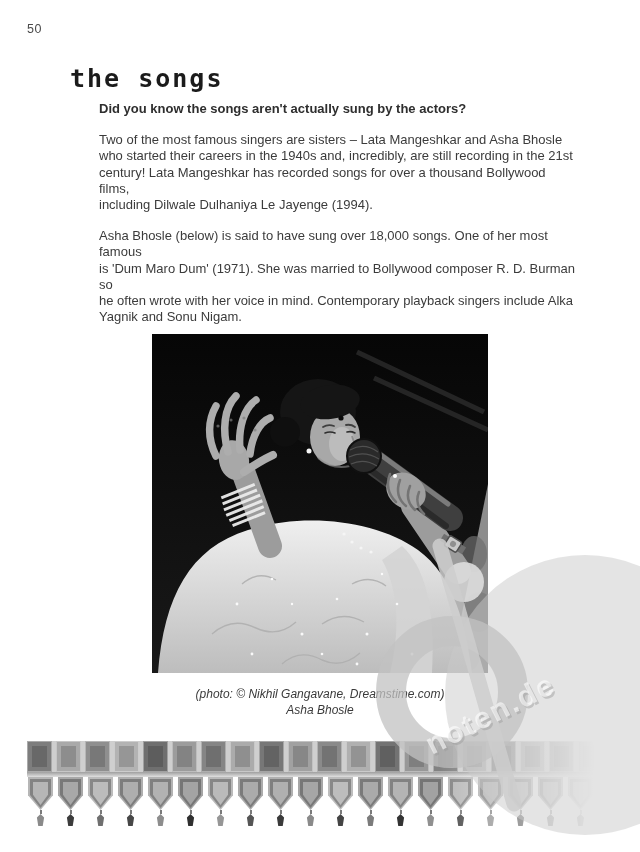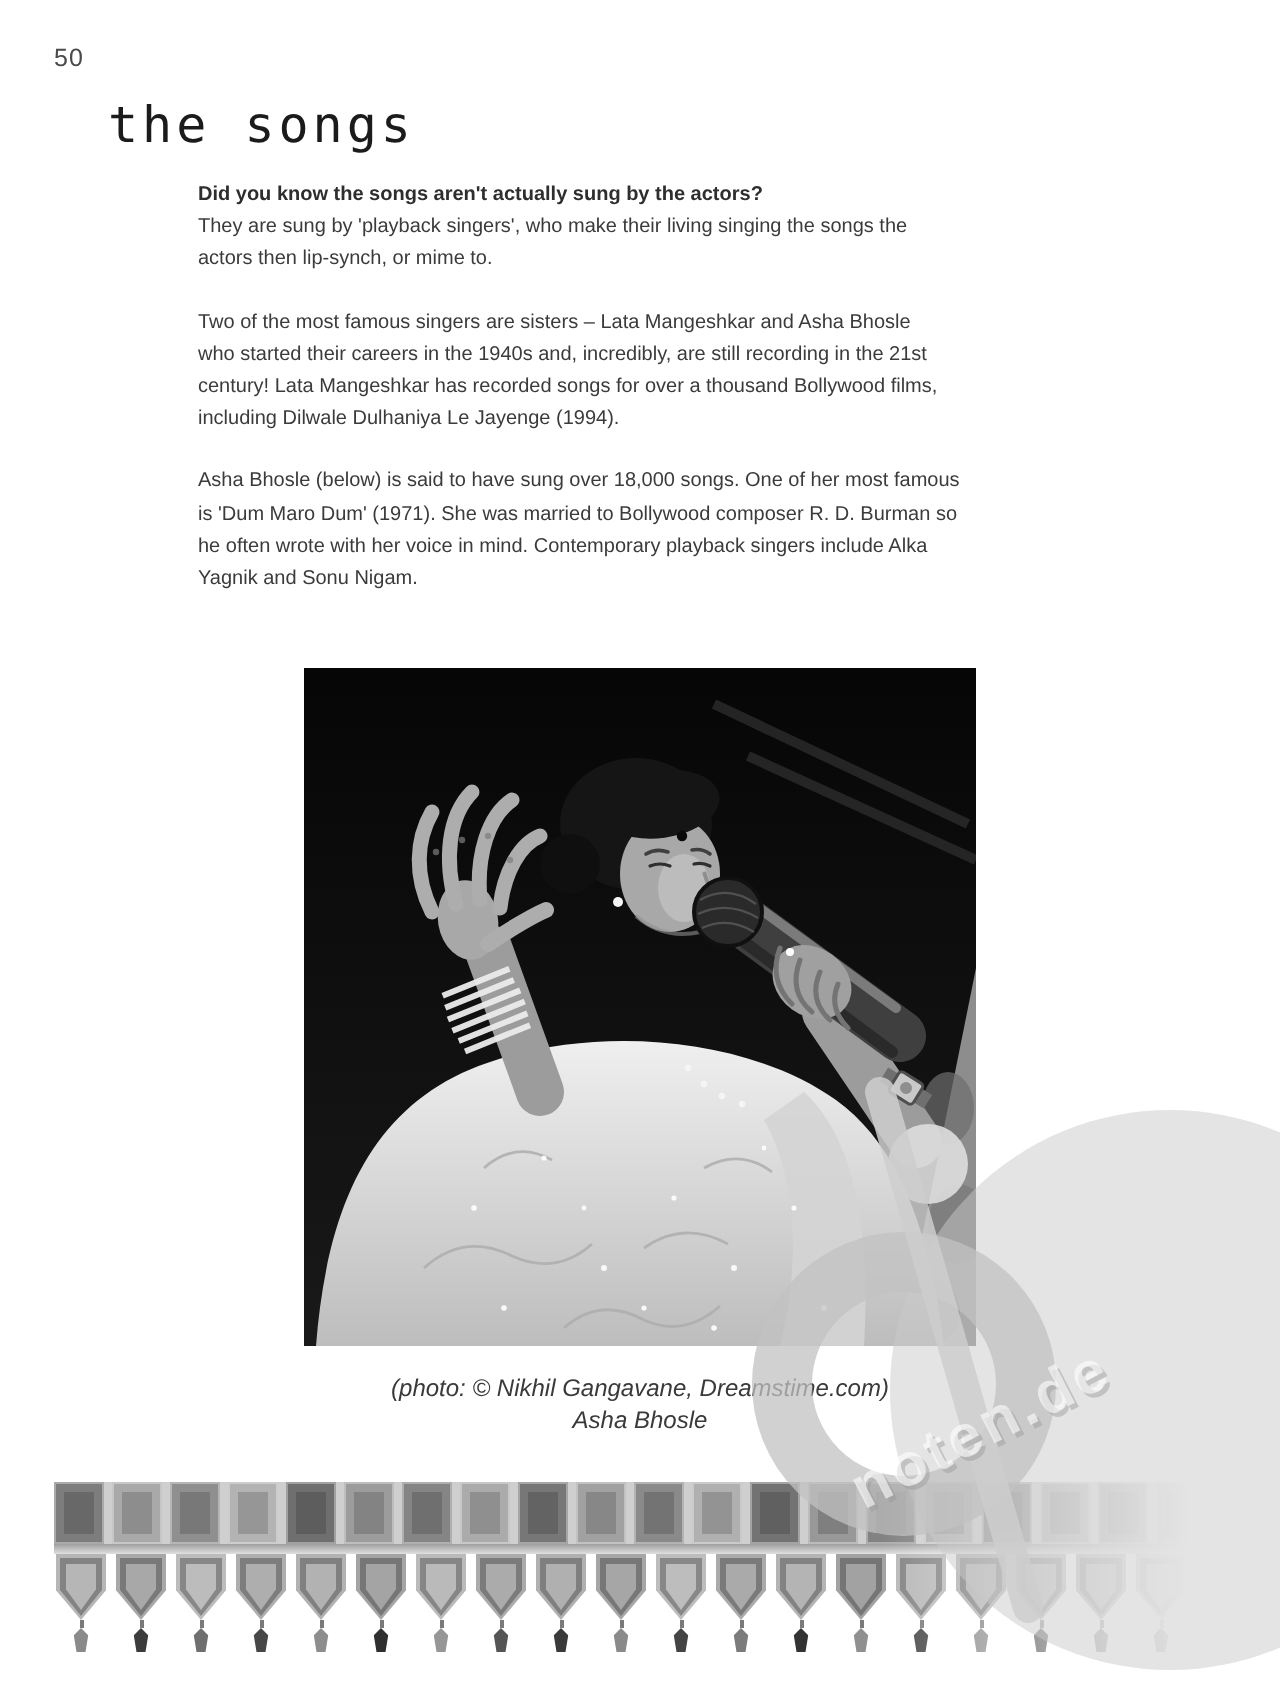--- a/index.html
+++ b/index.html
@@ -11,22 +11,22 @@
   .page-number{
     position:absolute;left:27px;top:22px;
     font-size:12.5px;color:#4a4a4a;letter-spacing:.5px;
   }
   .page-title{
     position:absolute;left:54px;top:48px;
     font-family:"DejaVu Sans Mono",monospace;
     font-size:25px;color:#1b1b1b;letter-spacing:2px;font-weight:500;
   }
   .column{
-    position:absolute;left:99px;top:90px;width:480px;
-    font-size:10px;line-height:16.2px;
+    position:absolute;left:99px;top:101px;width:480px;
+    font-size:13px;line-height:16.2px;
   }
   .para{margin:0 0 15px 0;white-space:pre-line;}
   .q-bold{font-weight:bold;color:#2e2e2e;}
   .closing{
     font-weight:bold;font-style:italic;color:#2e2e2e;
     margin:16px 0 0 28px;white-space:pre-line;
   }
   .photo-frame{position:absolute;left:152px;top:334px;width:336px;height:339px;z-index:1;}
   .photo-frame svg{display:block;width:336px;height:339px;}
   .caption{
@@ -54,25 +54,24 @@
   .border-fade{position:absolute;top:-3px;right:-3px;bottom:-3px;width:190px;
     background:linear-gradient(to right,rgba(255,255,255,0),#ffffff 82%);}
   
   .watermark{position:absolute;inset:0;z-index:5;pointer-events:none;}
 </style>
 </head>
 <body>
 
 <div class="page-number">50</div>
 
-<h1 class="page-title" style="margin:0;font-weight:400;">the songs</h1>
+<h1 class="page-title" style="margin:16px;font-weight:700;">the songs</h1>
 
 <div class="column">
-  <p class="para"><span class="q-bold">Did you know the songs aren't actually sung by the actors?</span><br><span>They are sung by 'playback singers', who make their living singing the songs the
-actors then lip-synch, or mime to.</span></p>
+  <p class="para"><span class="q-bold">Did you know the songs aren't actually sung by the actors?</span><br></p>
   <p class="para">Two of the most famous singers are sisters – Lata Mangeshkar and Asha Bhosle
 who started their careers in the 1940s and, incredibly, are still recording in the 21st
 century!  Lata Mangeshkar has recorded songs for over a thousand Bollywood films,
 including Dilwale Dulhaniya Le Jayenge (1994).</p>
   <p class="para">Asha Bhosle (below) is said to have sung over 18,000 songs. One of her most famous
 is 'Dum Maro Dum' (1971). She was married to Bollywood composer R. D. Burman so
 he often wrote with her voice in mind. Contemporary playback singers include Alka
 Yagnik and Sonu Nigam.</p>
 </div>
 

